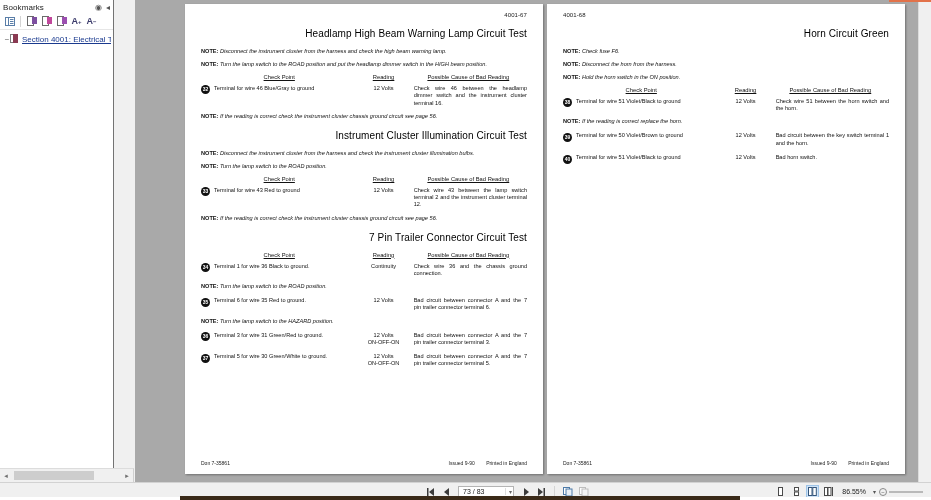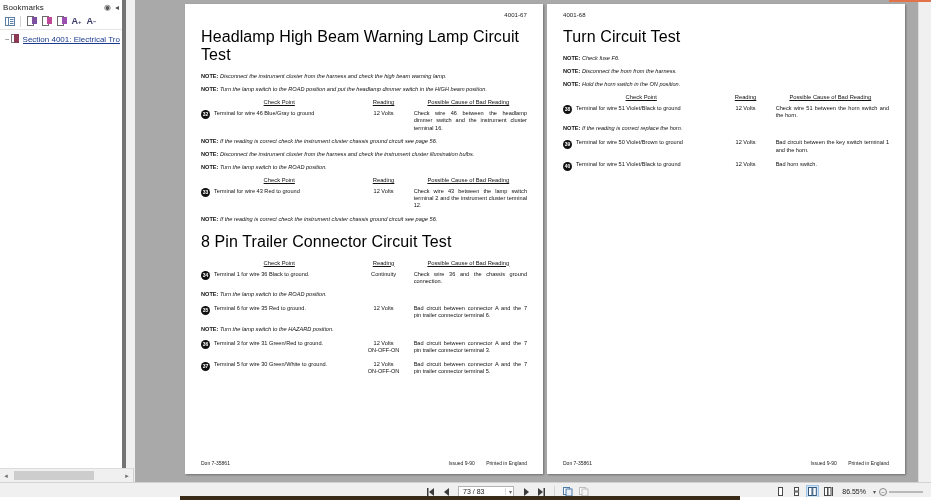--- a/index.html
+++ b/index.html
@@ -11,23 +11,23 @@
   }
   #app {
     position: relative;
     width: 931px; height: 500px;
     background: #f0f0f0;
   }
 
   
   #bookmarks-panel {
     position: absolute; left: 0; top: 0;
-    width: 126px; height: 482px;
+    width: 114px; height: 482px;
     background: #ffffff;
-    border-right: 4px solid #737373;
+    border-right: 1px solid #737373;
     display: flex; flex-direction: column;
   }
   #bm-header {
     height: 14px;
     display: flex; align-items: center;
     padding: 0 3px;
     font-size: 8px; color: #222;
     background: #ffffff;
   }
   #bm-header .title { flex: 1; letter-spacing: .1px; }
@@ -144,22 +144,22 @@
   #page-left  { left: 50px;  width: 358px; height: 470px; }
   #page-right { left: 412px; width: 358px; height: 470px; }
 
   .pg-inner { position: relative; width: 100%; height: 100%; padding: 8px 16px; }
 
   .folio { font-size: 6px; color: #1a1a1a; letter-spacing: .1px; }
   .folio.right { text-align: right; }
   .folio.left  { text-align: left; }
 
   .sec-title {
-    text-align: left;
-    font-size: 16px;
+    text-align: right;
+    font-size: 10px;
     color: #000;
     margin: 10px 0 9px 0;
     letter-spacing: .1px;
   }
   .sub-title {
     font-size: 7.5px;
     color: #000;
     margin: 9px 0 4px 0;
     letter-spacing: .1px;
   }
@@ -383,20 +383,21 @@
             <td class="c-read">12 Volts</td>
             <td class="c-cause">Check wire 46 between the headlamp dimmer switch and the instrument cluster terminal 16.</td>
           </tr>
         </tbody>
           </table>
         <p class="note">
           <b>NOTE:</b>
           <i>If the reading is correct check the instrument cluster chassis ground circuit see page 56.</i>
         </p>
 
+        <div class="sec-title">Instrument Cluster Illumination Circuit Test</div>
         <p class="note">
           <b>NOTE:</b>
           <i>Disconnect the instrument cluster from the harness and check the instrument cluster illumination bulbs.</i>
         </p>
         <p class="note">
           <b>NOTE:</b>
           <i>Turn the lamp switch to the ROAD position.</i>
         </p>
         <table class="tbl">
           <tbody>
@@ -415,21 +416,21 @@
             <td class="c-read">12 Volts</td>
             <td class="c-cause">Check wire 43 between the lamp switch terminal 2 and the instrument cluster terminal 12.</td>
           </tr>
         </tbody>
           </table>
         <p class="note">
           <b>NOTE:</b>
           <i>If the reading is correct check the instrument cluster chassis ground circuit see page 56.</i>
         </p>
 
-        <div class="sec-title">8 Pin Trailer Connector Circuit Test</div>
+        <div class="sec-title">7 Pin Trailer Connector Circuit Test</div>
         <table class="tbl">
           <tbody>
               <tr>
             <th class="c-point">Check Point</th>
             <th class="c-read">Reading</th>
             <th class="c-cause">Possible Cause of Bad Reading</th>
           </tr>
           <tr>
             <td class="c-point">
               <span class="cp-wrap">
@@ -500,21 +501,21 @@
             <span>Printed in England</span>
           </span>
         </div>
       </div>
     </div>
 
     <div class="page" id="page-right">
       <div class="pg-inner">
         <div class="folio left">4001-68</div>
 
-        <div class="sec-title">Turn Circuit Test</div>
+        <div class="sec-title">Horn Circuit Green</div>
         <p class="note">
           <b>NOTE:</b>
           <i>Check fuse F6.</i>
         </p>
         <p class="note">
           <b>NOTE:</b>
           <i>Disconnect the horn from the harness.</i>
         </p>
         <p class="note">
           <b>NOTE:</b>

